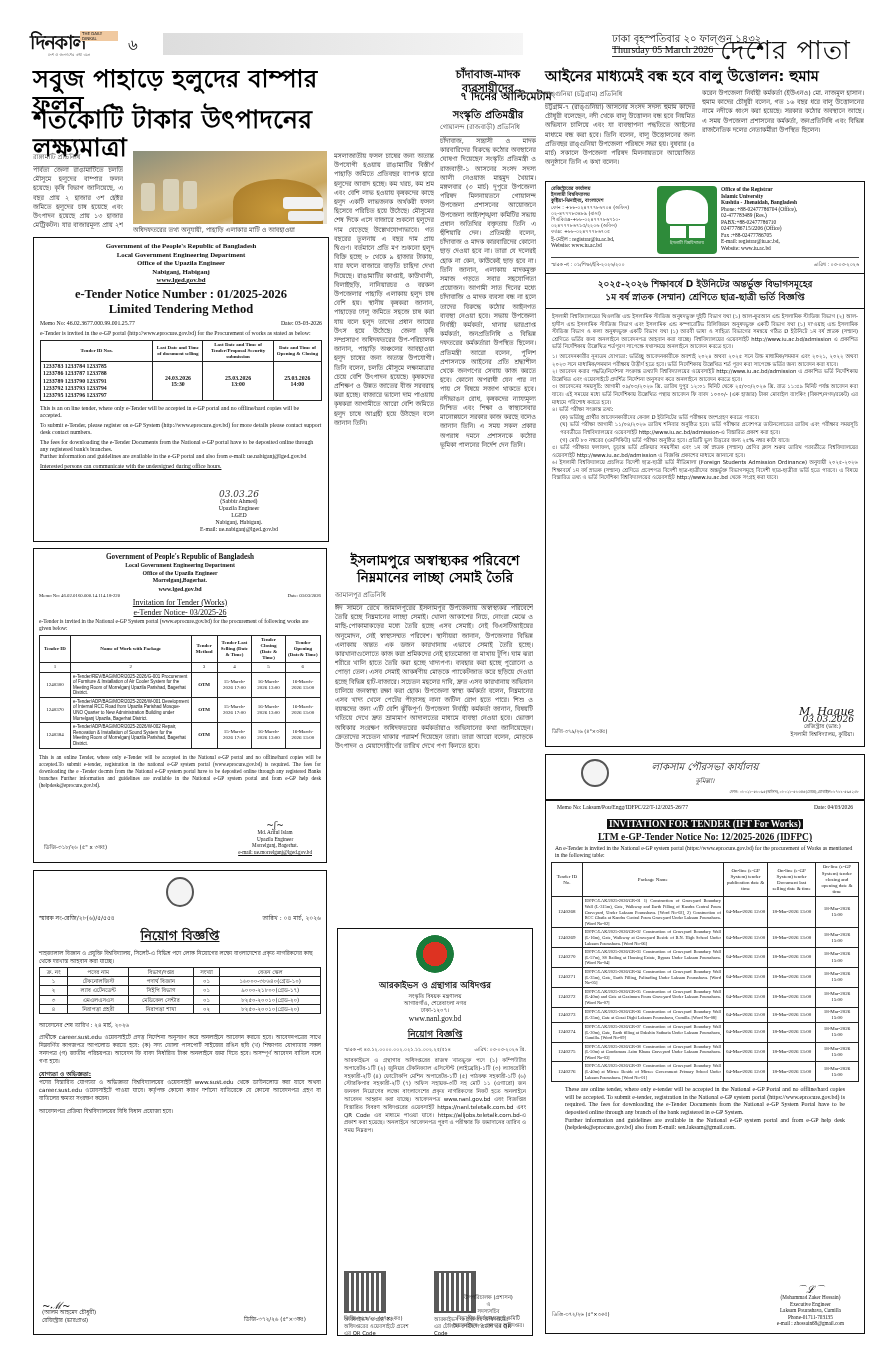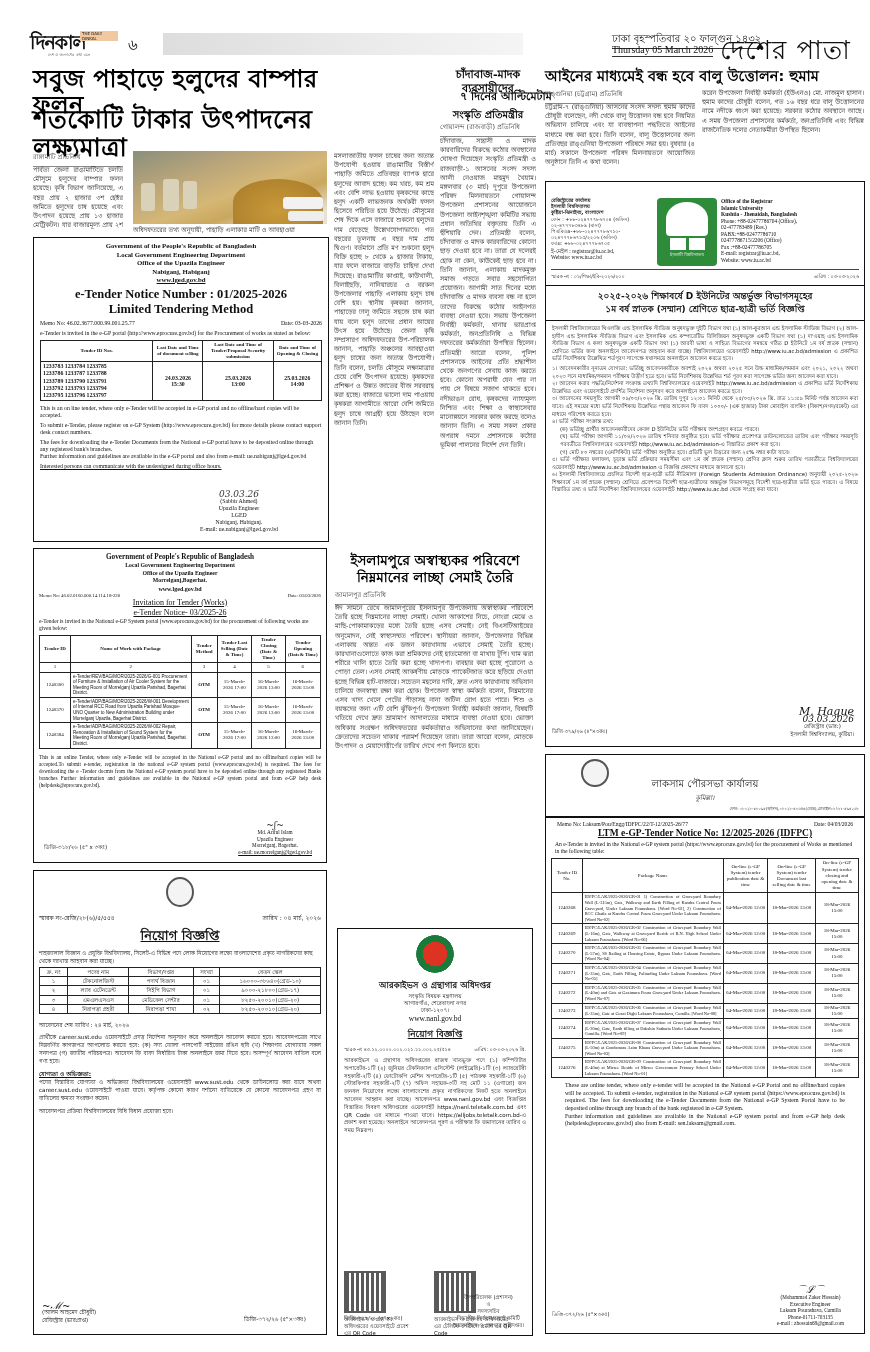--- a/index.html
+++ b/index.html
@@ -286,21 +286,21 @@
     <div>আরকাইভস ও গ্রন্থাগার অধিদপ্তর।</div>
   </div>
   <div style="position:absolute;left:6px;bottom:12px;font-size:5.3px">ডিজি-৩৪৭/২৬ (৫"×২কঃ)</div>
 </div>
 
 <div class="abs hl" style="left:545px;top:67px;width:322px;font-size:14.5px;line-height:18px">আইনের মাধ্যমেই বন্ধ হবে বালু উত্তোলন: হুমাম</div>
 <div class="abs byline" style="left:545px;top:89px;width:150px">রাঙ্গুনিয়া (চট্টগ্রাম) প্রতিনিধি</div>
 <div class="abs body-text" style="left:545px;top:103px;width:150px;height:73px">চট্টগ্রাম-৭ (রাঙ্গুনিয়া) আসনের সংসদ সদস্য হুমাম কাদের চৌধুরী বলেছেন, নদী থেকে বালু উত্তোলন বন্ধ হবে নিয়মিত অভিযান চালিয়ে এবং যা ব্যবস্থাপনা পদ্ধতিতে আইনের মাধ্যমে বন্ধ করা হবে। তিনি বলেন, বালু উত্তোলনের জন্য প্রতিবছর রাঙ্গুনিয়া উপজেলা পরিষদে সভা হয়। বুধবার (৪ মার্চ) সকালে উপজেলা পরিষদ মিলনায়তনে আয়োজিত অনুষ্ঠানে তিনি এ কথা বলেন।</div>
 <div class="abs body-text" style="left:702px;top:89px;width:162px;height:87px">করেন উপজেলা নির্বাহী কর্মকর্তা (ইউএনও) মো. নাজমুল হাসান। হুমাম কাদের চৌধুরী বলেন, গত ১৬ বছর ধরে বালু উত্তোলনের নামে নদীকে ধ্বংস করা হয়েছে। সরকার কঠোর অবস্থানে আছে। এ সময় উপজেলা প্রশাসনের কর্মকর্তা, জনপ্রতিনিধি এবং বিভিন্ন রাজনৈতিক দলের নেতাকর্মীরা উপস্থিত ছিলেন।</div>
 
-<div class="abs box" style="left:545px;top:181px;width:320px;height:566px;padding:16px 5px">
+<div class="abs box" style="left:545px;top:181px;width:320px;height:566px;padding:4px 5px">
   <div style="display:flex;gap:4px">
     <div style="width:102px;font-size:4.8px;line-height:6.2px">
       <div style="font-weight:bold">রেজিস্ট্রারের কার্যালয়</div>
       <div style="font-weight:bold">ইসলামী বিশ্ববিদ্যালয়</div>
       <div style="font-weight:bold">কুষ্টিয়া-ঝিনাইদহ, বাংলাদেশ</div>
       <div>ফোন : +৮৮-০২৪৭৭৭৮৬৭০৪ (অফিস)</div>
       <div>০২-৪৭৭৭৮৩৪৮৯ (বাসা)</div>
       <div>পিএবিএক্স-+৮৮-০২৪৭৭৭৮৬৭১০-</div>
       <div>০২৪৭৭৭৮৬৭১৫/২২০৬ (অফিস)</div>
       <div>ফ্যাক্স: +৮৮-০২৪৭৭৭৮৬৭০৫</div>
@@ -352,28 +352,29 @@
     <div style="font-family:'DejaVu Serif',serif;font-style:italic;font-size:11px;text-align:right">M. Haque</div>
     <div style="font-family:'DejaVu Serif',serif;font-style:italic;font-size:9px;text-align:right">03.03.2026</div>
     <div>রেজিস্ট্রার (ভার:)</div>
     <div>ইসলামী বিশ্ববিদ্যালয়, কুষ্টিয়া।</div>
   </div>
   <div style="position:absolute;left:6px;bottom:10px;font-size:5px">ডিজি-৩৭৯/২৬ (৪"×৩কঃ)</div>
 </div>
 
 <div class="abs box" style="left:545px;top:754px;width:320px;height:580px;padding:4px 5px">
   <div style="position:absolute;left:35px;top:4px;width:28px;height:28px" class="emblem"></div>
-  <div class="c" style="font-size:10px;margin-top:17px">লাকসাম পৌরসভা কার্যালয়</div>
+  <div class="c" style="font-size:10px;font-style:italic;margin-top:0">লাকসাম পৌরসভা কার্যালয়</div>
   <div class="c" style="font-size:6.5px;font-style:italic">কুমিল্লা।</div>
   <div style="text-align:right;font-size:3.8px;margin-top:2px">ফোন: ০৮০২৮-৫১০৯৫(অফিস),০৮০২৮-৫১৩৪৫(মেয়র),মোবাইল০১৭১১-৫৯৫২৩৮</div>
   <div style="border-top:2.5px solid #111;margin:3px -5px 0"></div>
   <div class="serif" style="display:flex;justify-content:space-between;font-size:5.6px;margin-top:3px;padding:0 6px">
     <span>Memo No: Laksam/Pou/Engg/IDFPC/22/T-12/2025-26/77</span>
     <span>Date: 04/03/2026</span>
   </div>
+  <div class="c serif" style="margin-top:3px"><span style="background:#111;color:#fff;font-size:9.5px;font-weight:bold;padding:0 2px">INVITATION FOR TENDER (IFT For Works)</span></div>
   <div class="c serif" style="font-size:9.5px;font-weight:bold;text-decoration:underline;line-height:12px">LTM e-GP-Tender Notice No: 12/2025-2026 (IDFPC)</div>
   <div class="serif" style="font-size:5.6px;line-height:7.2px;padding:0 4px;margin-top:2px">An e-Tender is invited in the National e-GP system portal (https://www.eprocure.gov.bd) for the procurement of Works as mentioned in the following table:</div>
   <table style="margin-top:3px">
     <tbody>
         <tr>
       <th style="width:10%;font-weight:normal">Tender ID No.</th>
       <th style="width:46%;font-weight:normal">Package Name</th>
       <th style="font-weight:normal">On-line (e-GP System) tender publication date &amp; time</th>
       <th style="font-weight:normal">On-line (e-GP System) tender Document last selling date &amp; time</th>
       <th style="font-weight:normal">On-line (e-GP System) tender closing and opening date &amp; time</th>

